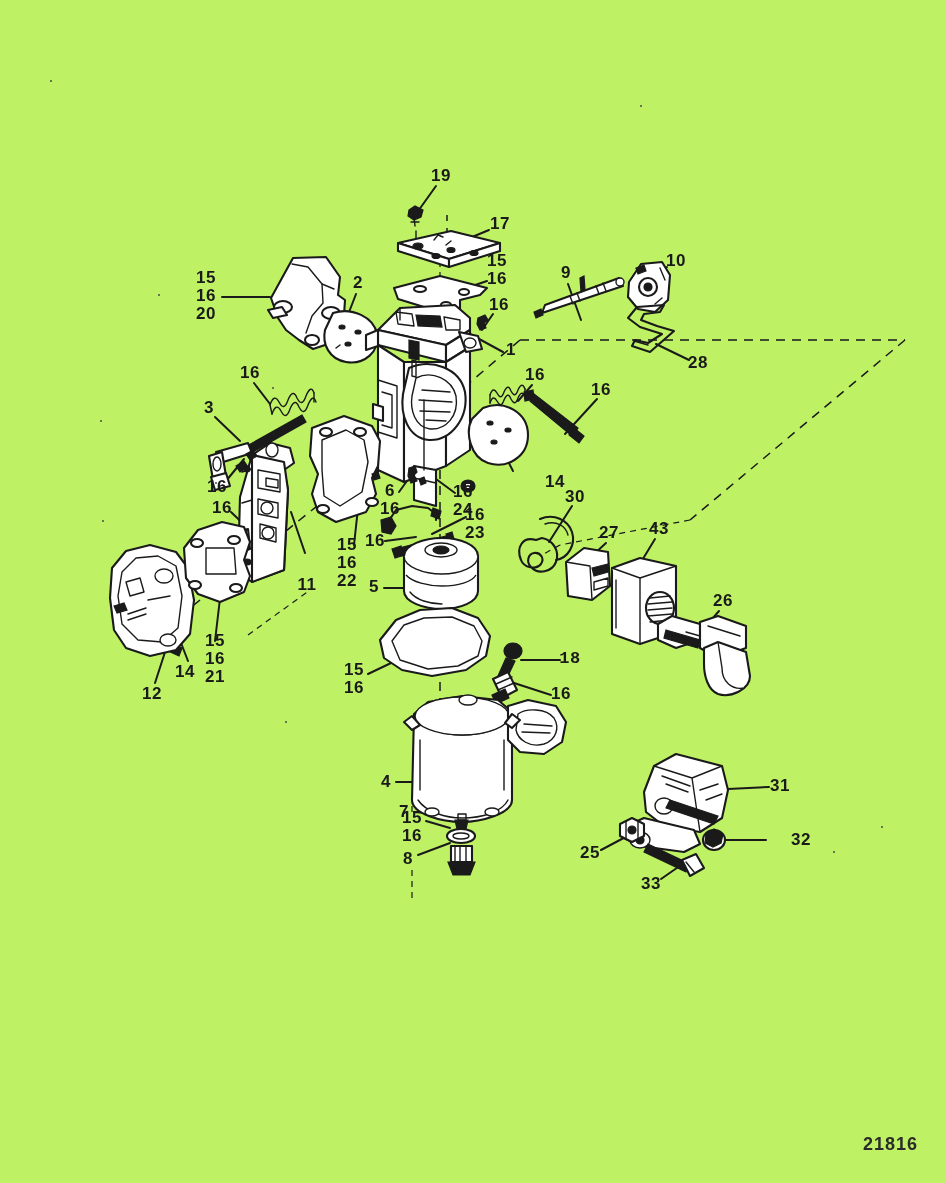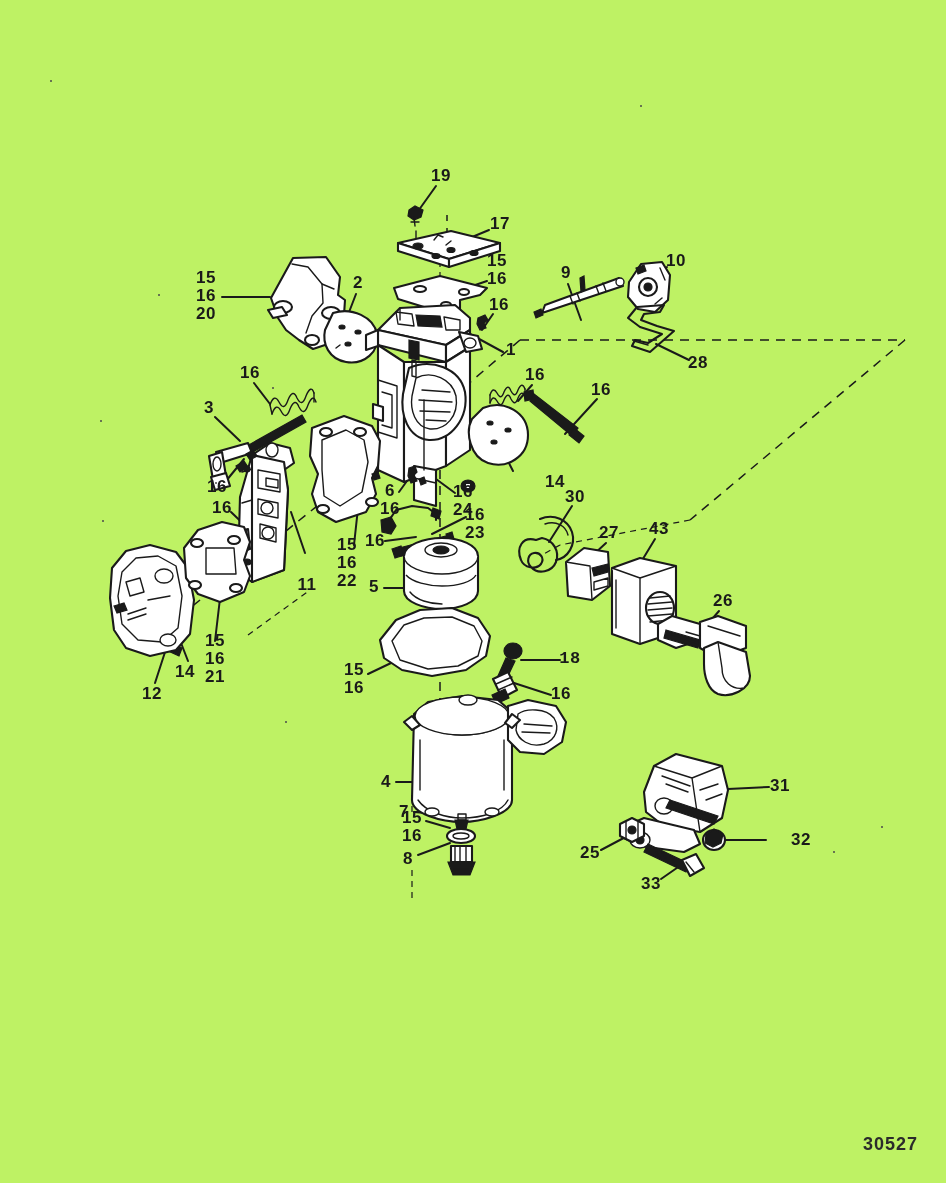--- a/index.html
+++ b/index.html
@@ -564,15 +564,15 @@
       <div class="speck" style="left: 158px; top: 294px; width: 2px; height: 2px;"></div>
       <div class="speck" style="left: 215px; top: 482px; width: 2px; height: 2px;"></div>
       <div class="speck" style="left: 272px; top: 387px; width: 2px; height: 2px;"></div>
       <div class="speck" style="left: 100px; top: 420px; width: 2px; height: 2px;"></div>
       <div class="speck" style="left: 102px; top: 520px; width: 2px; height: 2px;"></div>
       <div class="speck" style="left: 285px; top: 721px; width: 2px; height: 2px;"></div>
       <div class="speck" style="left: 881px; top: 826px; width: 2px; height: 2px;"></div>
       <div class="speck" style="left: 833px; top: 851px; width: 2px; height: 2px;"></div>
     </div>
 
-  <div id="drawing-number">30527</div>
+  <div id="drawing-number">21816</div>
 
 </div>
 
 </body></html>

